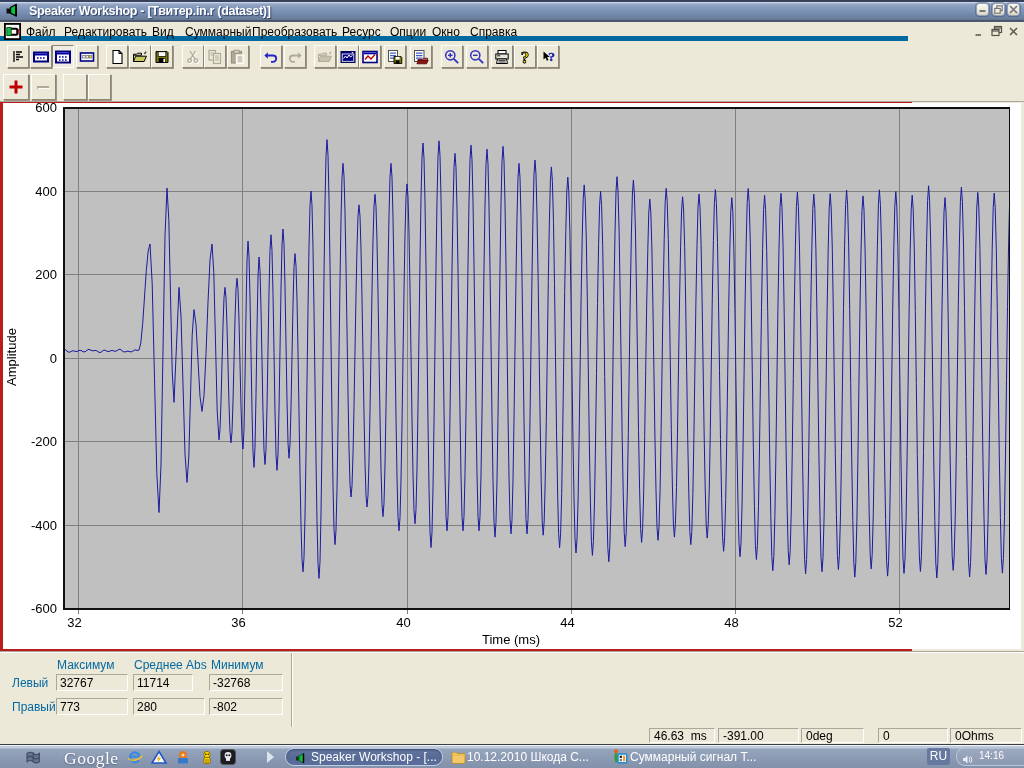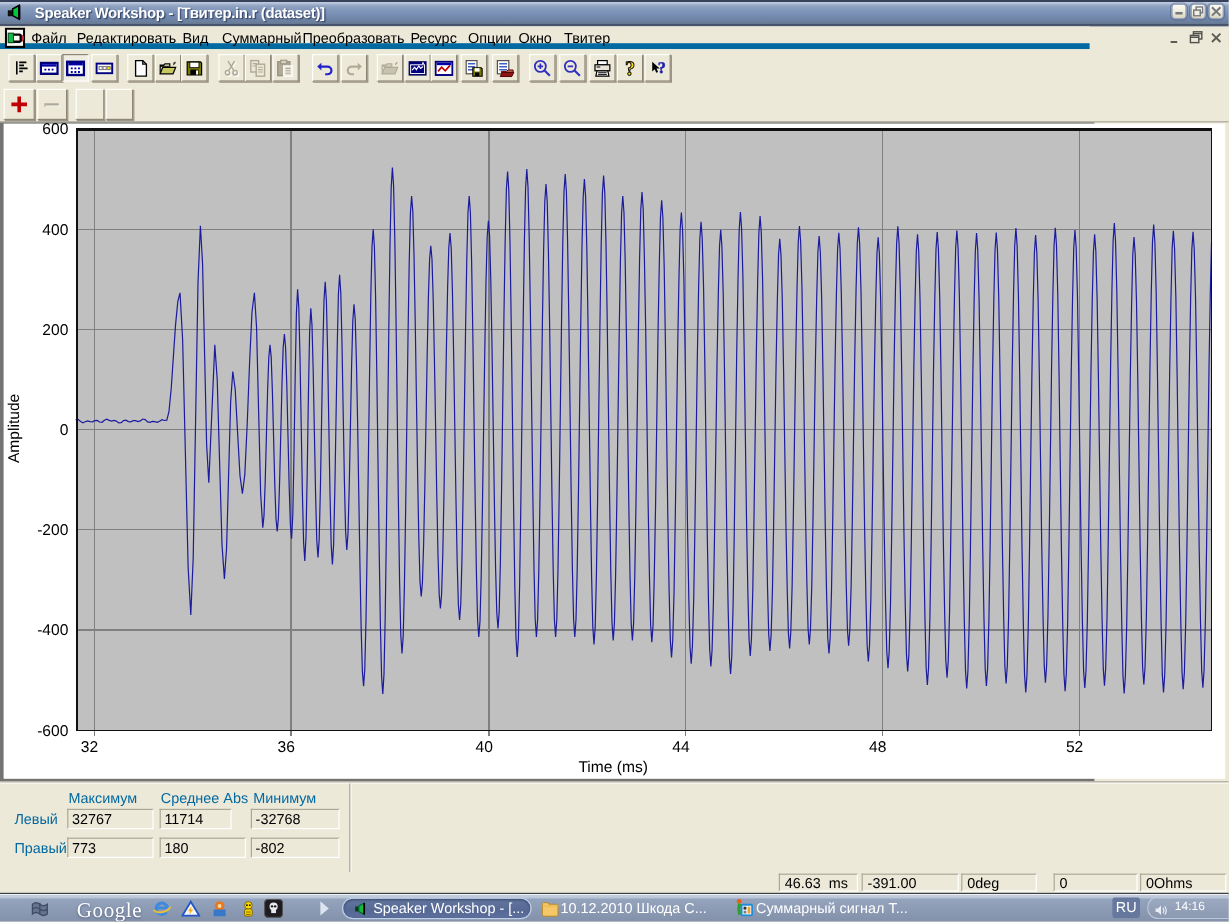--- a/index.html
+++ b/index.html
@@ -24,21 +24,21 @@
 #tb2{left:0;top:72px;width:1024px;height:30px;background:#ece9d8;border-bottom:1px solid #aca899}
 .tbtn{position:absolute;top:4px;width:22px;height:23px;background:#ece9d8;
   border:1px solid;border-color:#fffefb #8d8677 #8d8677 #fffefb;
   box-shadow:1px 1px 0 rgba(110,104,90,.65)}
 .tbtn.pressed{border-color:#8d8677 #fffefb #fffefb #8d8677;box-shadow:none;background:#efede2}
 .tbtn2{position:absolute;top:2px;height:26px;background:#ece9d8;
   border:1px solid;border-color:#fffefb #8d8677 #8d8677 #fffefb;
   box-shadow:1px 1px 0 rgba(110,104,90,.65)}
 .tbtn svg,.tbtn2 svg{position:absolute;left:50%;top:50%;transform:translate(-50%,-50%)}
 
-#chart{left:0;top:102px;width:912px;height:549px;background:#737373}
+#chart{left:0;top:102px;width:912px;height:549px;background:#b91c1c}
 
 #stats{left:0;top:651px;width:1024px;height:76px;background:#ece9d8;border-top:1px solid #aca899;
   box-shadow:inset 0 1px 0 #fff}
 .sh{position:absolute;font-size:12px;color:#0369a1}
 .sbox{position:absolute;height:17px;border:1px solid;border-color:#aca899 #fff #fff #aca899;
   font-size:12px;color:#000;padding:1px 0 12px 3px}
 #vsep{position:absolute;left:291px;top:1px;width:2px;height:74px;
   border-left:1px solid #aca899;border-right:1px solid #fff}
 
 #status{left:0;top:727px;width:1024px;height:18px;background:#ece9d8}
@@ -94,21 +94,21 @@
           <rect x="2.8" y="4.6" width="4.4" height="8" fill="#12b848" stroke="#084018" stroke-width=".8"></rect>
         </svg></div>
       <span class="mi" style="left:26px">Файл</span>
       <span class="mi" style="left:64px">Редактировать</span>
       <span class="mi" style="left:152px">Вид</span>
       <span class="mi" style="left:185px">Суммарный</span>
       <span class="mi" style="left:252px">Преобразовать</span>
       <span class="mi" style="left:342px">Ресурс</span>
       <span class="mi" style="left:390px">Опции</span>
       <span class="mi" style="left:432px">Окно</span>
-      <span class="mi" style="left:470px">Твитер</span>
+      <span class="mi" style="left:470px">Справка</span>
       <span class="mdibtn" style="left:972px"><svg width="15" height="15" viewBox="0 0 15 15">
           <path d="M3.5 11h5.5" stroke="#5c5c56" stroke-width="1.6"></path>
         </svg></span>
       <span class="mdibtn" style="left:989px"><svg width="15" height="15" viewBox="0 0 15 15">
           <rect x="5.5" y="2.5" width="7" height="6" fill="none" stroke="#53534e" stroke-width="1.2"></rect>
           <path d="M5.5 4h7" stroke="#53534e" stroke-width="1.2"></path>
           <rect x="3" y="5.5" width="7" height="6" fill="#ece9d8" stroke="#53534e" stroke-width="1.2"></rect>
           <path d="M3 7h7" stroke="#53534e" stroke-width="1.2"></path>
         </svg></span>
       <span class="mdibtn" style="left:1006px"><svg width="15" height="15" viewBox="0 0 15 15">
@@ -331,21 +331,21 @@
       <div id="vsep"></div>
       <span class="sh" style="left:57px;top:6px">Максимум</span>
       <span class="sh" style="left:134px;top:6px">Среднее Abs</span>
       <span class="sh" style="left:211px;top:6px">Минимум</span>
       <span class="sh" style="left:12px;top:24px">Левый</span>
       <span class="sh" style="left:12px;top:48px">Правый</span>
       <div class="sbox" style="left:56px;top:22px;width:72px">32767</div>
       <div class="sbox" style="left:133px;top:22px;width:60px">11714</div>
       <div class="sbox" style="left:209px;top:22px;width:74px">-32768</div>
       <div class="sbox" style="left:56px;top:46px;width:72px">773</div>
-      <div class="sbox" style="left:133px;top:46px;width:72px">180</div>
+      <div class="sbox" style="left:133px;top:46px;width:72px">280</div>
       <div class="sbox" style="left:209px;top:46px;width:74px">-802</div>
     </div>
     <div class="abs" id="status">
       <div class="stbox" style="left:649px;width:66px">46.63&nbsp; ms</div>
       <div class="stbox" style="left:718px;width:81px">-391.00</div>
       <div class="stbox" style="left:801px;width:63px">0deg</div>
       <div class="stbox" style="left:878px;width:70px">0</div>
       <div class="stbox" style="left:950px;width:72px">0Ohms</div>
     </div>
     <div class="abs" id="winbot"></div>

